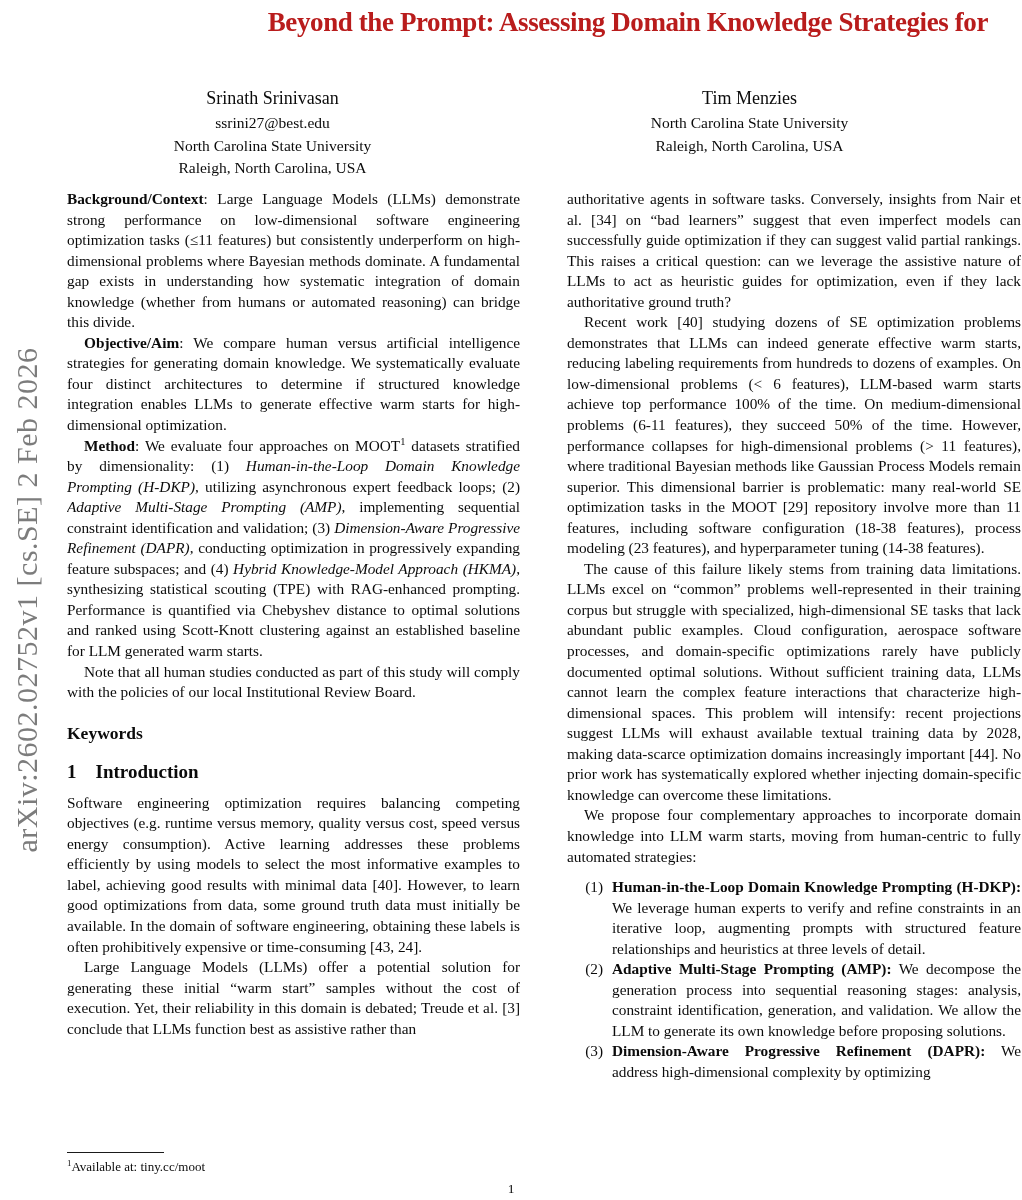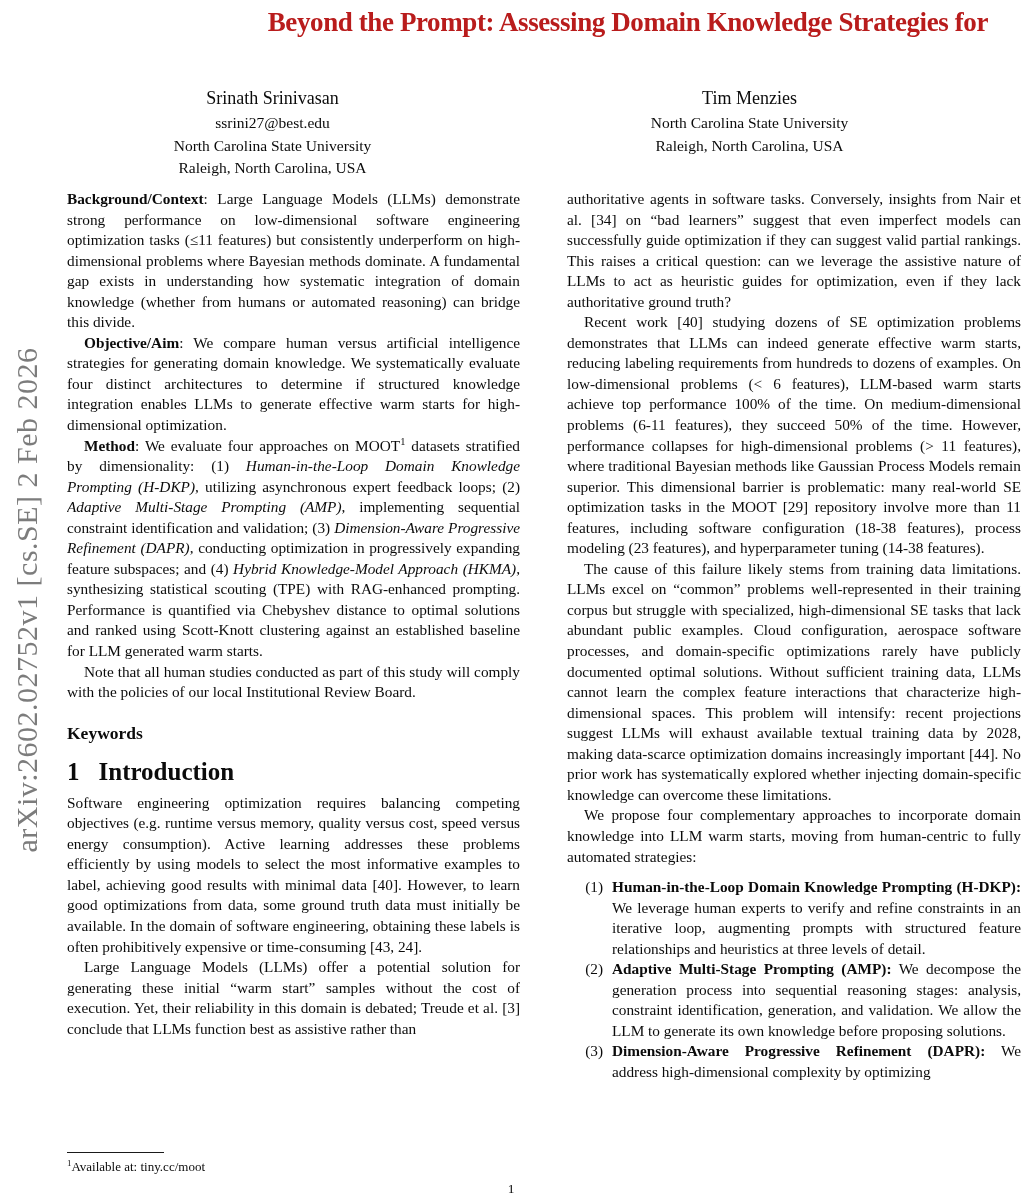--- a/index.html
+++ b/index.html
@@ -41,21 +41,21 @@
   .col-left{left:67px;width:453px;height:962px;overflow:hidden;}
   .col-right{left:567px;width:454px;height:995px;overflow:hidden;}
   .col p{margin:0;}
   .col p.indent{text-indent:17px;}
   h2.subheading{
     font-size:17.5px;line-height:22px;margin:0 0 6px 0;
     font-weight:bold;font-family:"Liberation Serif", serif;
   }
   h2.kw{margin-top:19px;}
   h2.section{
-    font-size:25px;line-height:25px;margin:15px 0 9px 0;
+    font-size:19px;line-height:25px;margin:15px 0 9px 0;
     font-weight:bold;font-family:"Liberation Serif", serif;
   }
   h2.section .secnum{display:inline-block;margin-right:19px;}
   .seg-b{font-weight:bold;}
   .seg-i{font-style:italic;}
   sup{font-size:68%;line-height:0;}
   
   .contrib-list{margin-top:10px;}
   .contrib-item{display:flex;align-items:flex-start;}
   .contrib-item .num{

